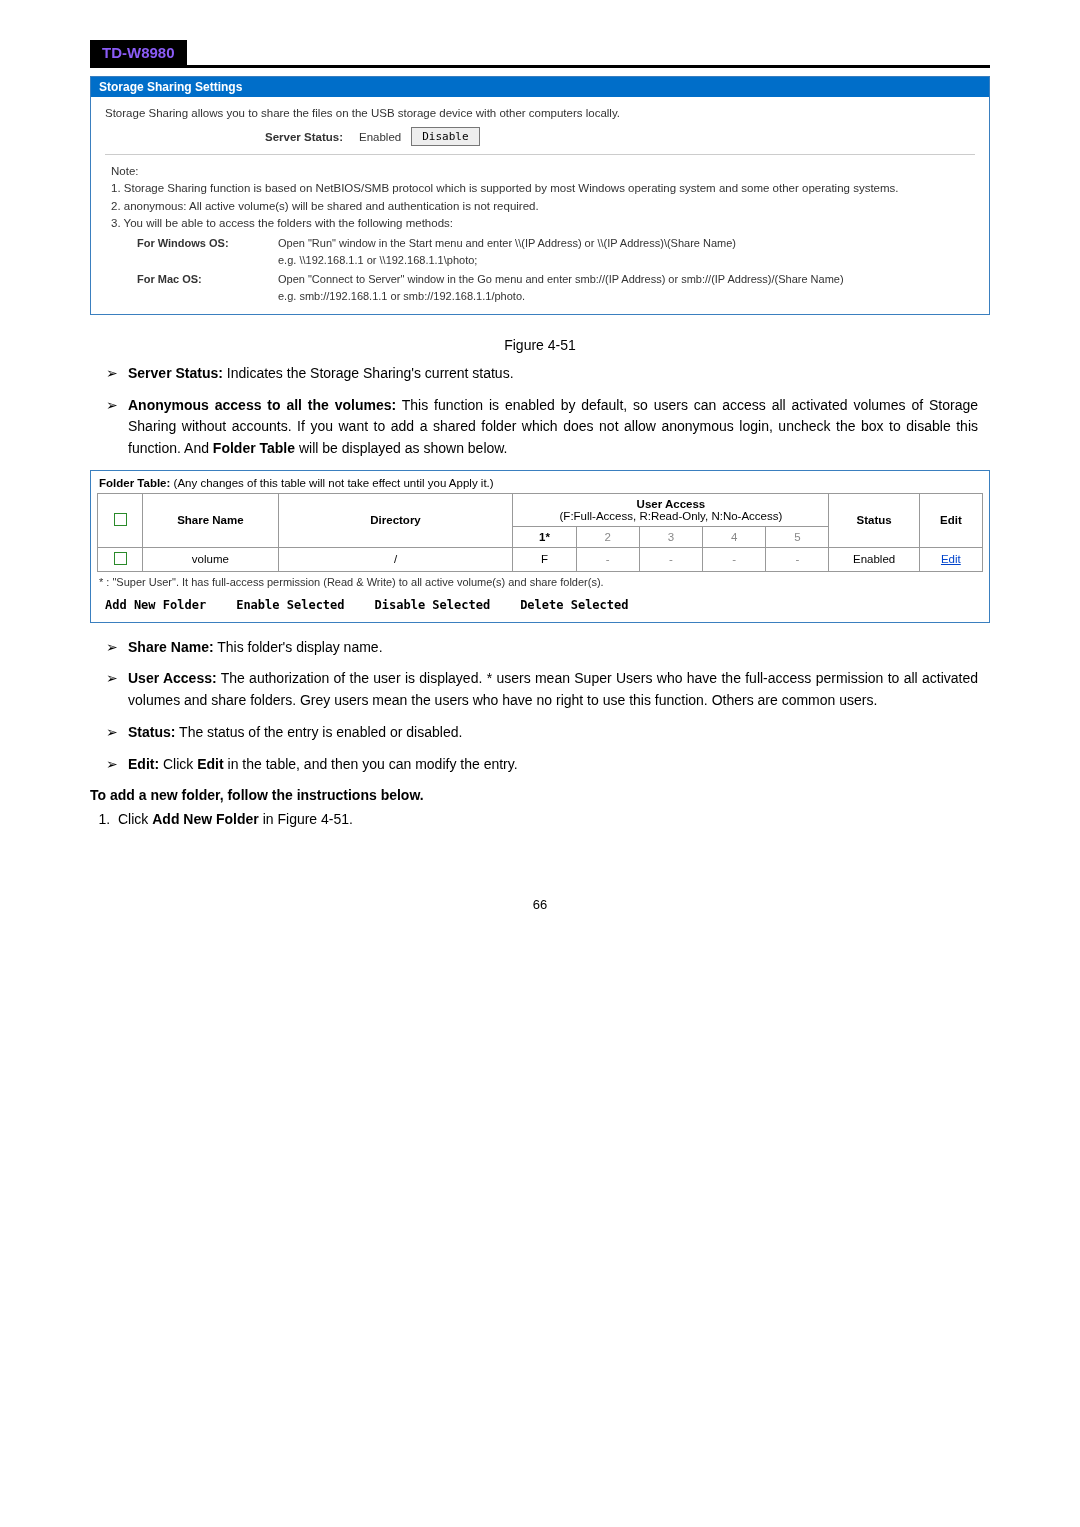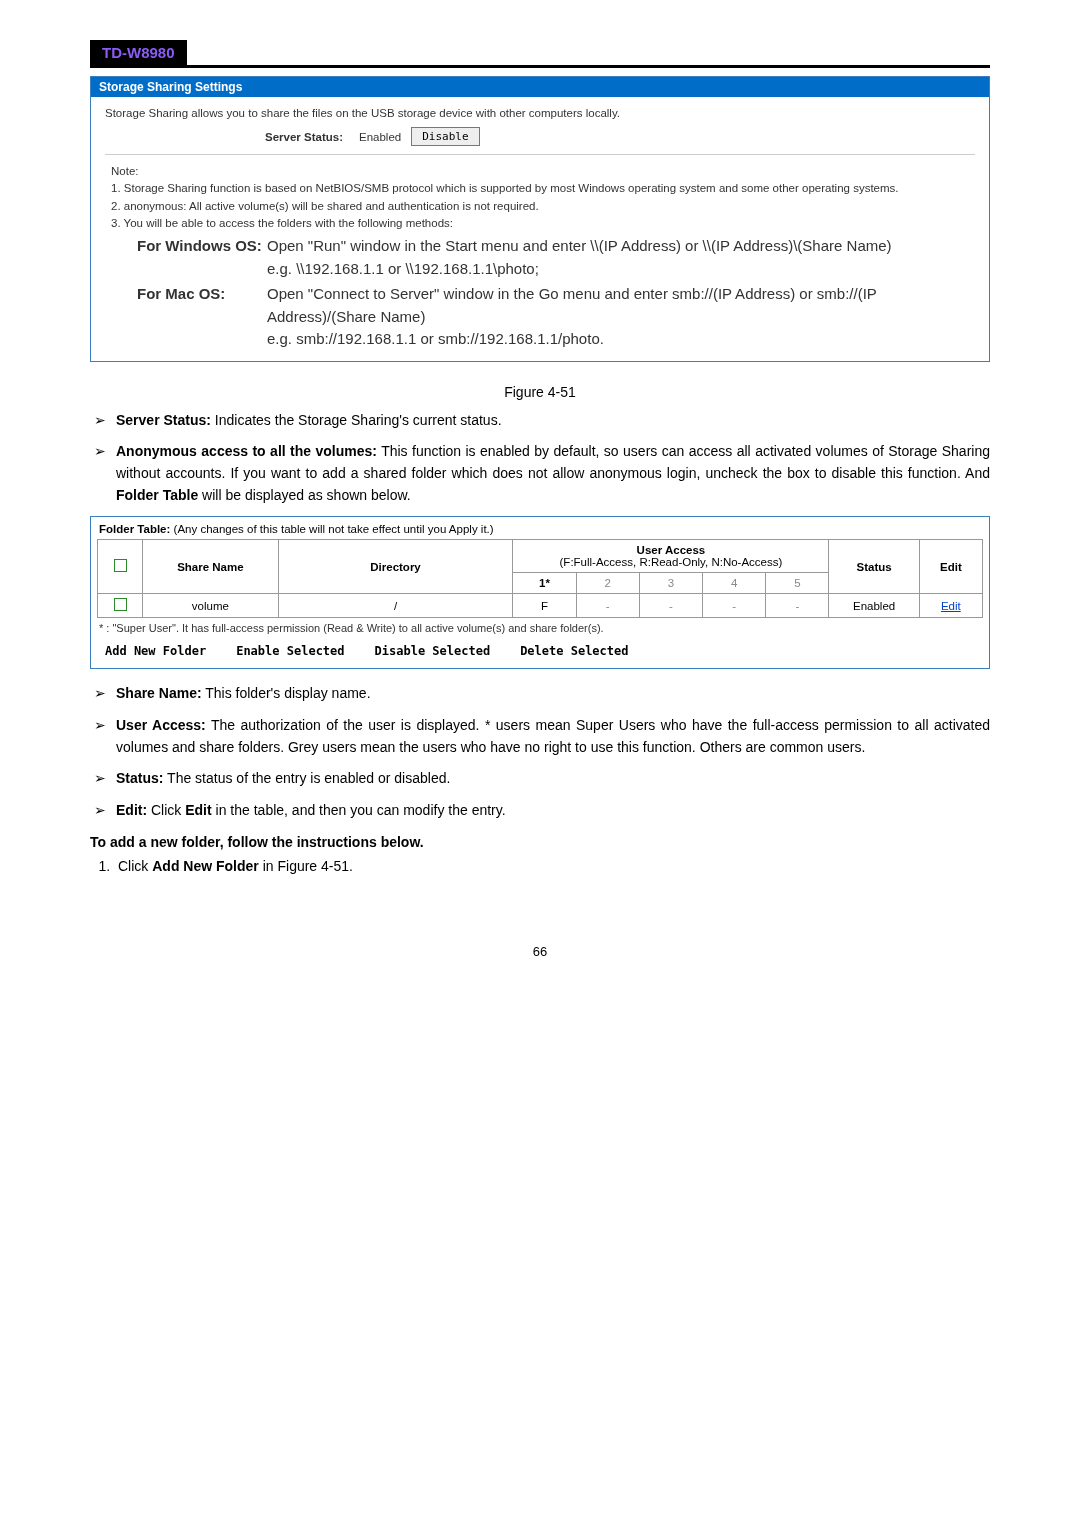--- a/index.html
+++ b/index.html
@@ -51,21 +51,21 @@
     color: #333;
   }
   .center-text {
     text-align: center;
     font-size: 14px;
     margin: 6px 0 10px 0;
   }
   .bullet-list {
     list-style: none;
     padding: 0;
-    margin: 6px 0;
+    margin: 6px 12px;
   }
   .bullet-list > li {
     position: relative;
     padding-left: 26px;
     margin-bottom: 10px;
     text-align: justify;
     line-height: 1.55;
   }
   .bullet-list > li::before {
     content: "➢";
@@ -120,21 +120,22 @@
   }
   .note-block { 
     font-size: 11.5px; 
     color: #333; 
     padding: 0 6px; 
     line-height: 1.5;
   }
   .os-row {
     display: flex;
     margin: 3px 0 0 26px;
-    font-size: 15px;
+    font-size: 11px;
+    gap: 11px;
   }
   .os-label {
     font-weight: bold;
     width: 130px;
     flex-shrink: 0;
   }
   .os-text { flex: 1; }
 
   
   .ft-wrap {

